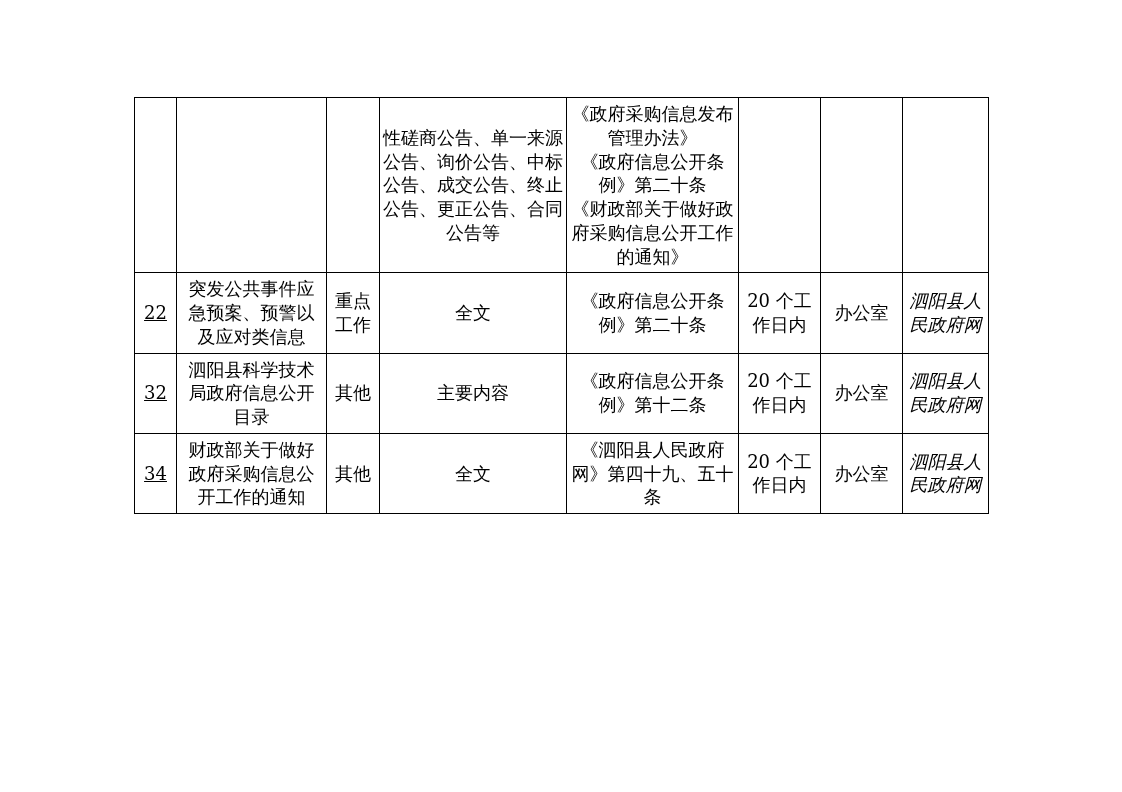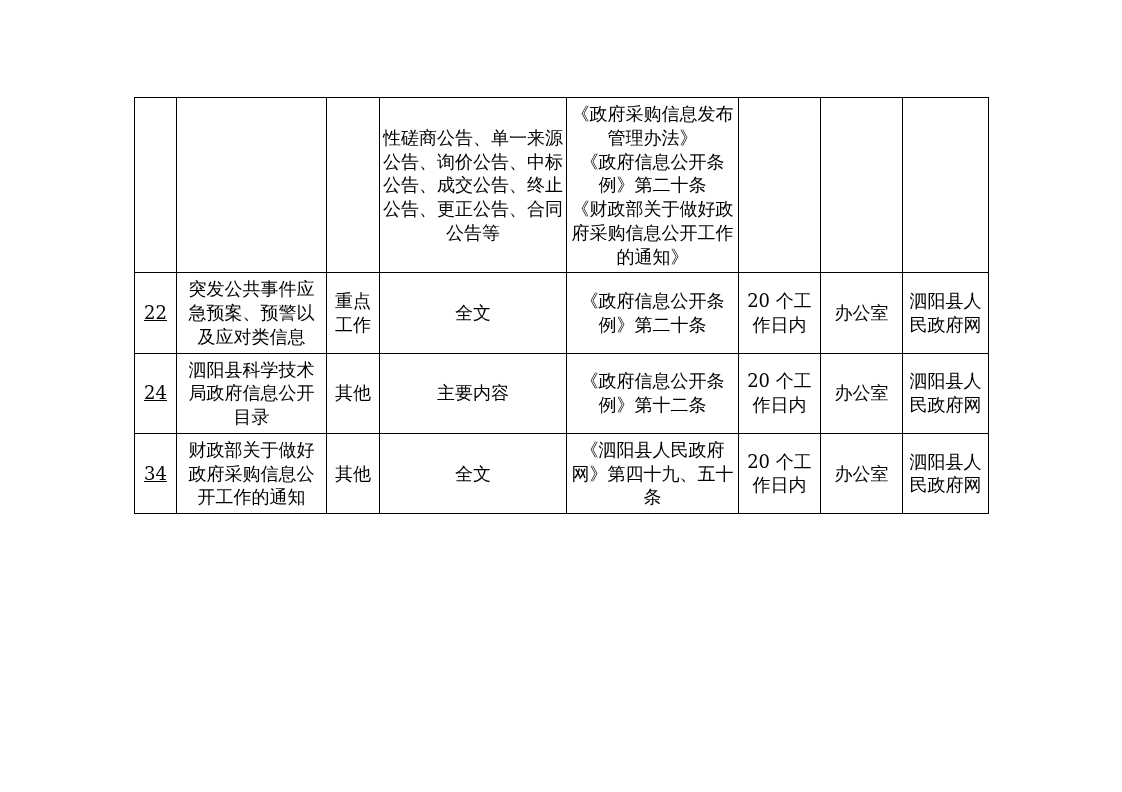--- a/index.html
+++ b/index.html
@@ -51,21 +51,21 @@
   col.c-dept   { width: 82px; }
   col.c-chan   { width: 86px; }
 
   td.cell-num    { font-size: 14px; text-decoration: underline; }
   td.cell-name   { text-align: center; }
   td.cell-type   { }
   td.cell-scope  { }
   td.cell-basis  { }
   td.cell-time   { text-align: left; padding-left: 5px; }
   td.cell-dept   { }
-  td.cell-chan   { text-align: left; padding-left: 5px; }
+  td.cell-chan   { text-align: left; padding-left: 5px; font-style: italic; }
 
   td.tall-first  { height: 150px; vertical-align: top; padding-top: 5px; }
 </style>
 </head>
 <body>
 
 <div class="page">
   <div class="table-wrap">
     <table class="doc-table">
       <colgroup>
@@ -93,21 +93,21 @@
             <td class="cell-num">22</td>
             <td class="cell-name">突发公共事件应急预案、预警以及应对类信息</td>
             <td class="cell-type">重点工作</td>
             <td class="cell-scope">全文</td>
             <td class="cell-basis">《政府信息公开条例》第二十条</td>
             <td class="cell-time">20 个工作日内</td>
             <td class="cell-dept">办公室</td>
             <td class="cell-chan">泗阳县人民政府网</td>
           </tr>
           <tr>
-            <td class="cell-num">24</td>
+            <td class="cell-num">32</td>
             <td class="cell-name">泗阳县科学技术局政府信息公开目录</td>
             <td class="cell-type">其他</td>
             <td class="cell-scope">主要内容</td>
             <td class="cell-basis">《政府信息公开条例》第十二条</td>
             <td class="cell-time">20 个工作日内</td>
             <td class="cell-dept">办公室</td>
             <td class="cell-chan">泗阳县人民政府网</td>
           </tr>
           <tr>
             <td class="cell-num">34</td>

